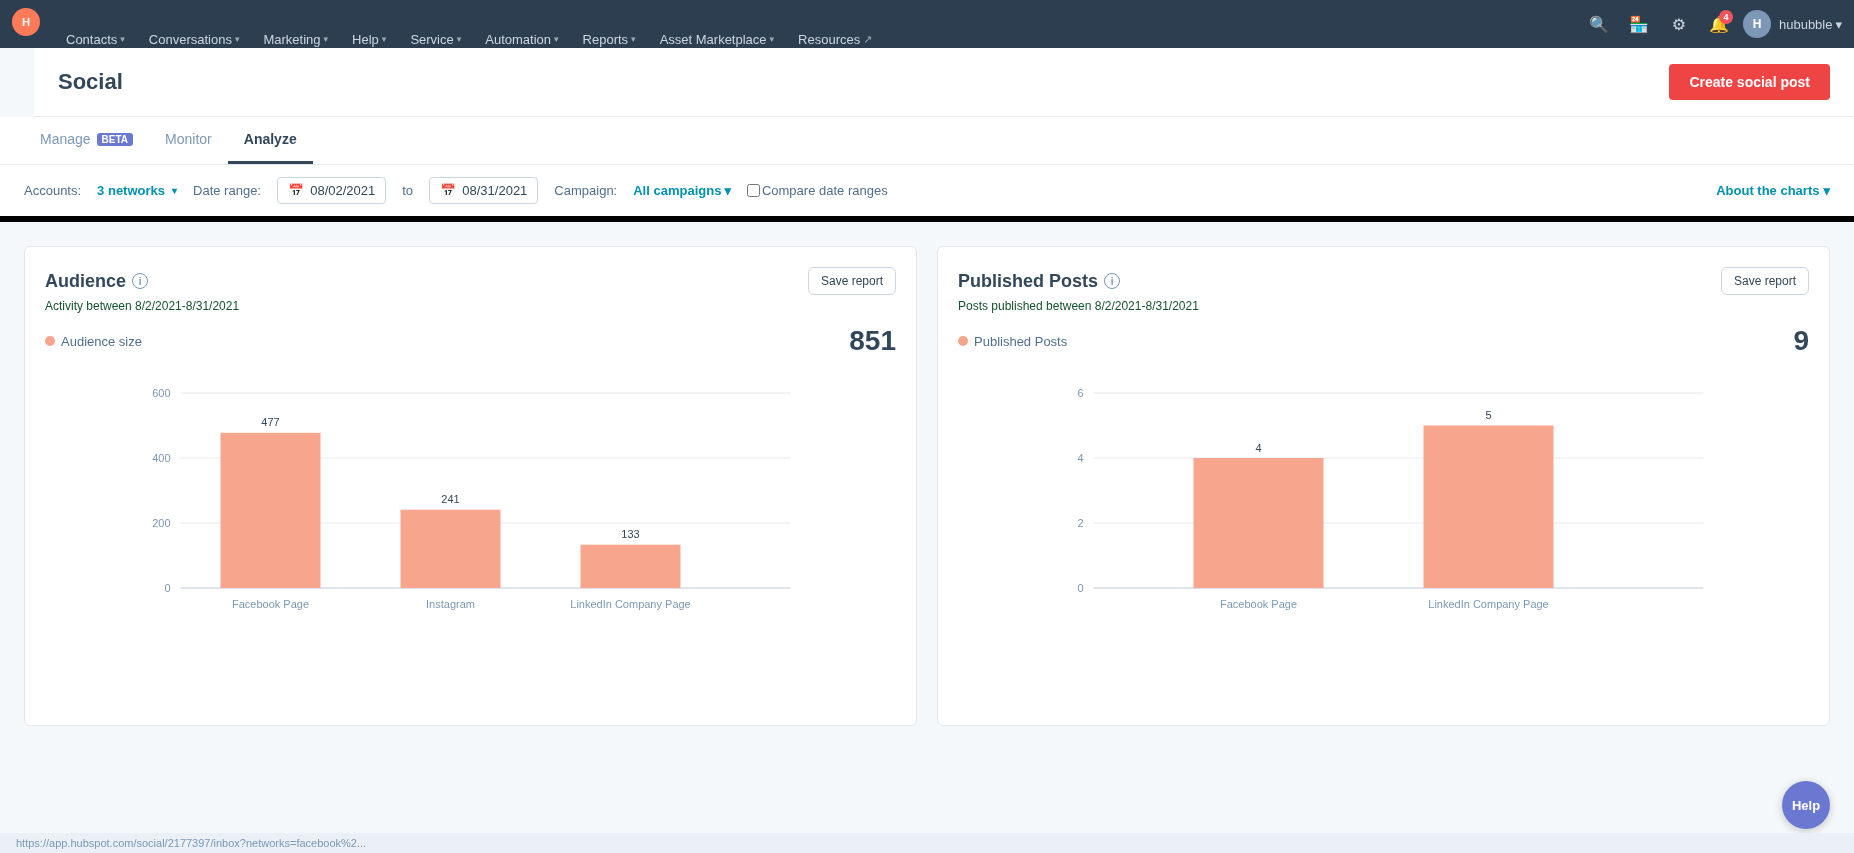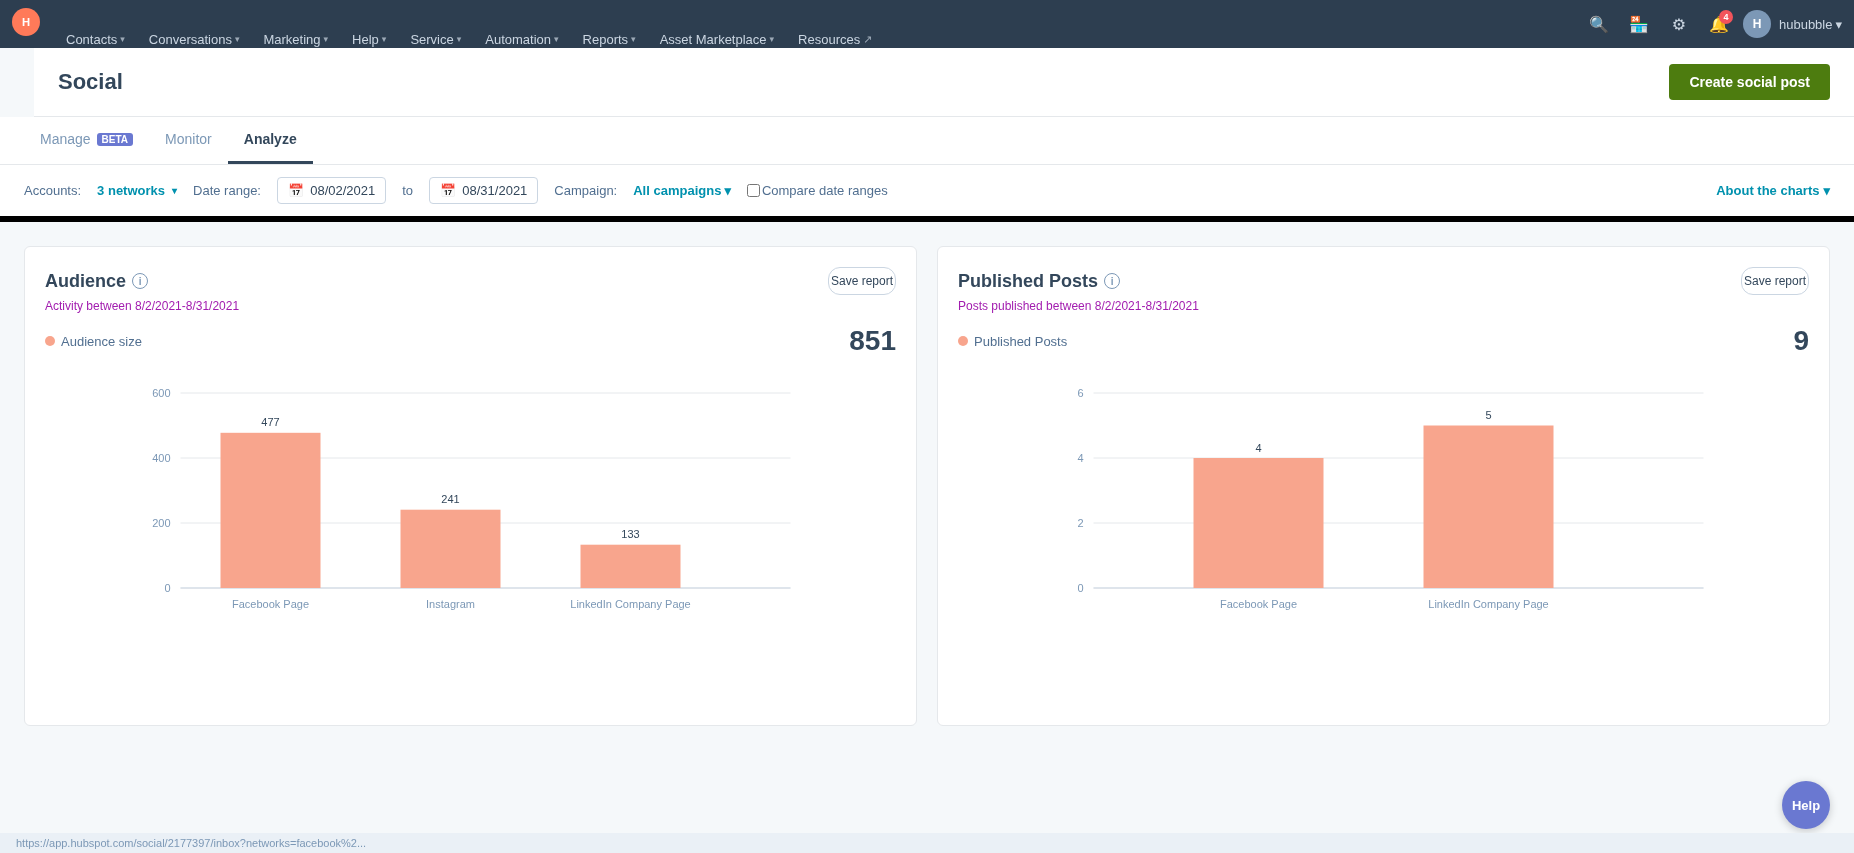--- a/index.html
+++ b/index.html
@@ -13,21 +13,21 @@
     .nav-item .chevron { font-size: 9px; opacity: 0.7; }
     .nav-right { margin-left: auto; display: flex; align-items: center; gap: 8px; }
     .nav-icon-btn { color: #cbd6e2; width: 32px; height: 32px; display: flex; align-items: center; justify-content: center; border-radius: 4px; cursor: pointer; font-size: 16px; position: relative; }
     .notif-badge { position: absolute; top: 2px; right: 2px; background: #f2545b; color: #fff; font-size: 9px; border-radius: 50%; width: 14px; height: 14px; display: flex; align-items: center; justify-content: center; font-weight: bold; }
     .nav-avatar { width: 28px; height: 28px; border-radius: 50%; background: #7c98b6; display: flex; align-items: center; justify-content: center; overflow: hidden; }
     .nav-username { color: #cbd6e2; font-size: 13px; cursor: pointer; display: flex; align-items: center; gap: 3px; }
 
     
     .page-header { background: #fff; padding: 16px 24px; display: flex; align-items: center; justify-content: space-between; border-bottom: 1px solid #e5e8eb; margin-left: 34px; }
     .page-title { font-size: 22px; font-weight: 700; color: #33475b; }
-    .btn-create { background: #4d7c0f; color: #fff; border: none; border-radius: 4px; padding: 10px 20px; font-size: 14px; font-weight: 600; cursor: pointer; }
+    .btn-create { background: #ef4444; color: #fff; border: none; border-radius: 4px; padding: 10px 20px; font-size: 14px; font-weight: 600; cursor: pointer; }
 
     
     .tabs-bar { background: #fff; padding: 0 24px; display: flex; align-items: flex-end; border-bottom: 1px solid #e5e8eb; }
     .tab { padding: 14px 16px; font-size: 14px; color: #7c98b6; cursor: pointer; border-bottom: 3px solid transparent; display: flex; align-items: center; gap: 6px; }
     .tab.active { color: #33475b; font-weight: 600; border-bottom: 3px solid #33475b; }
     .beta-badge { background: #6a78d1; color: #fff; font-size: 10px; font-weight: 700; padding: 1px 5px; border-radius: 3px; }
 
     
     .filters-bar { background: #fff; padding: 12px 24px; display: flex; align-items: center; gap: 16px; border-bottom: 6px solid #000000; }
     .filter-label { color: #516f90; font-size: 13px; }
@@ -41,23 +41,23 @@
     .compare-check input { cursor: pointer; }
     .about-charts { margin-left: auto; color: #0091ae; font-size: 13px; font-weight: 600; display: flex; align-items: center; gap: 4px; cursor: pointer; }
 
     
     .content { padding: 24px; display: flex; gap: 20px; }
     .chart-card { background: #fff; border: 1px solid #e5e8eb; border-radius: 6px; flex: 1; padding: 20px; min-height: 480px; }
 
     .chart-header { display: flex; align-items: center; justify-content: space-between; margin-bottom: 4px; }
     .chart-title { font-size: 18px; font-weight: 700; color: #33475b; display: flex; align-items: center; gap: 6px; }
     .info-icon { width: 16px; height: 16px; border-radius: 50%; border: 1px solid #7c98b6; color: #7c98b6; font-size: 10px; display: flex; align-items: center; justify-content: center; cursor: pointer; }
-    .btn-save-report { border: 1px solid #cbd6e2; background: #fff; color: #33475b; font-size: 12px; padding: 6px 2px; border-radius: 12px; cursor: pointer; }
-
-    .chart-subtitle { color: #a21caf; font-size: 12px; margin-bottom: 12px; }
+    .btn-save-report { border: 1px solid #cbd6e2; background: #fff; color: #33475b; font-size: 12px; padding: 6px 12px; border-radius: 6px; cursor: pointer; }
+
+    .chart-subtitle { color: #14532d; font-size: 12px; margin-bottom: 12px; }
 
     .legend-row { display: flex; justify-content: space-between; margin-bottom: 16px; }
     .legend-item { display: flex; align-items: center; gap: 6px; font-size: 13px; color: #516f90; }
     .legend-dot { width: 10px; height: 10px; border-radius: 50%; background: #f8a58d; }
     .total-count { font-size: 28px; font-weight: 700; color: #33475b; }
 
     
     .bar-chart-area { width: 100%; height: 280px; position: relative; margin-top: 8px; }
     .chart-svg { width: 100%; height: 100%; }
 

